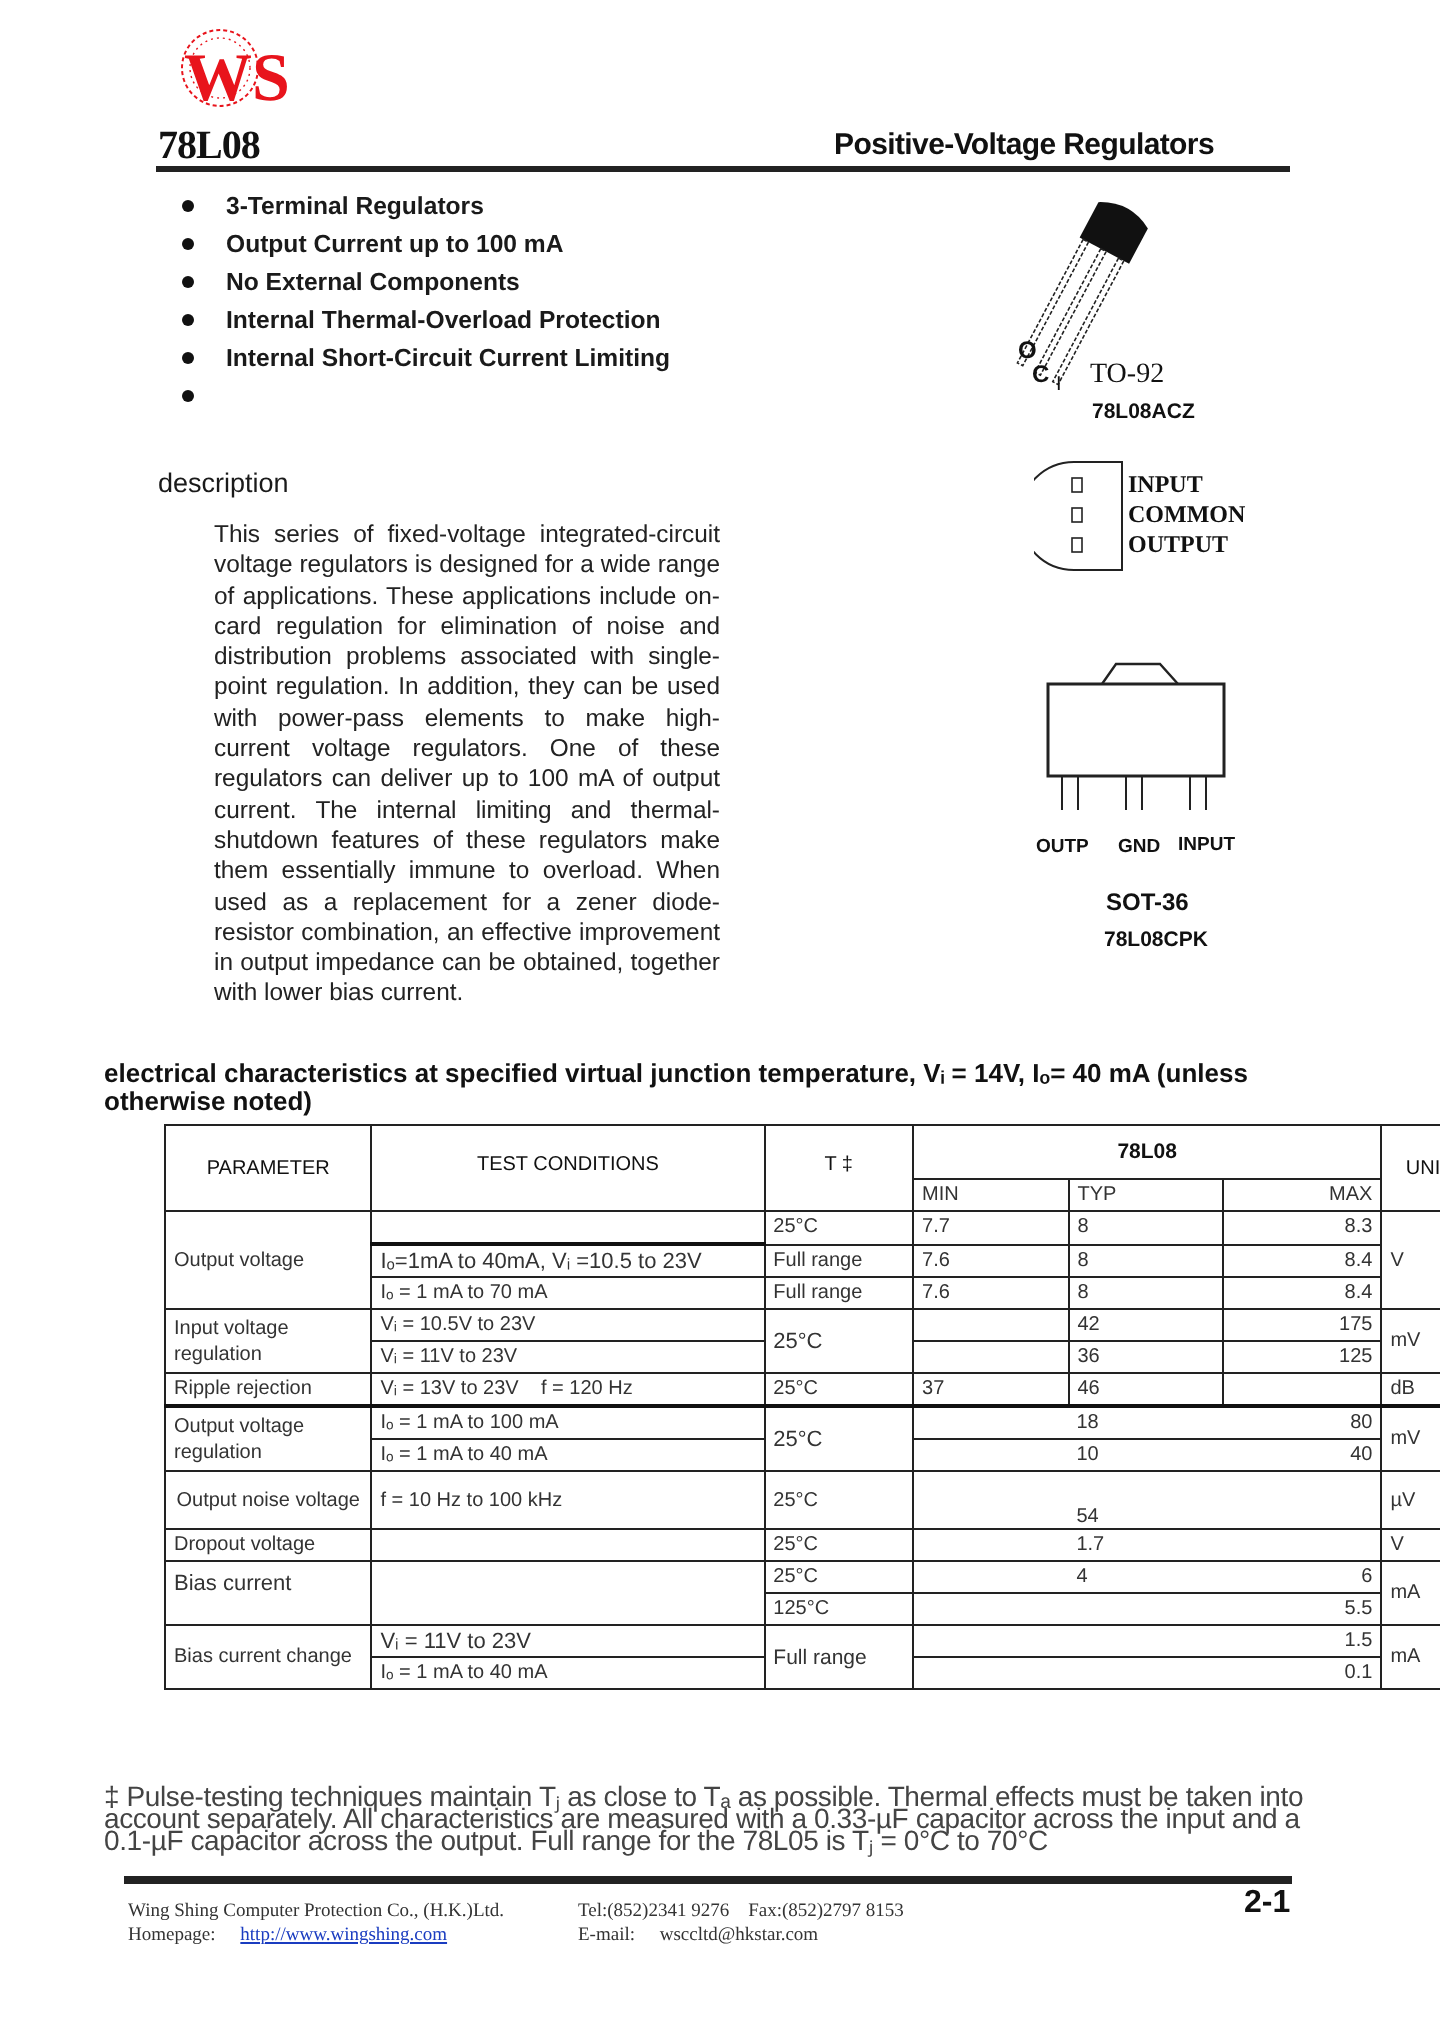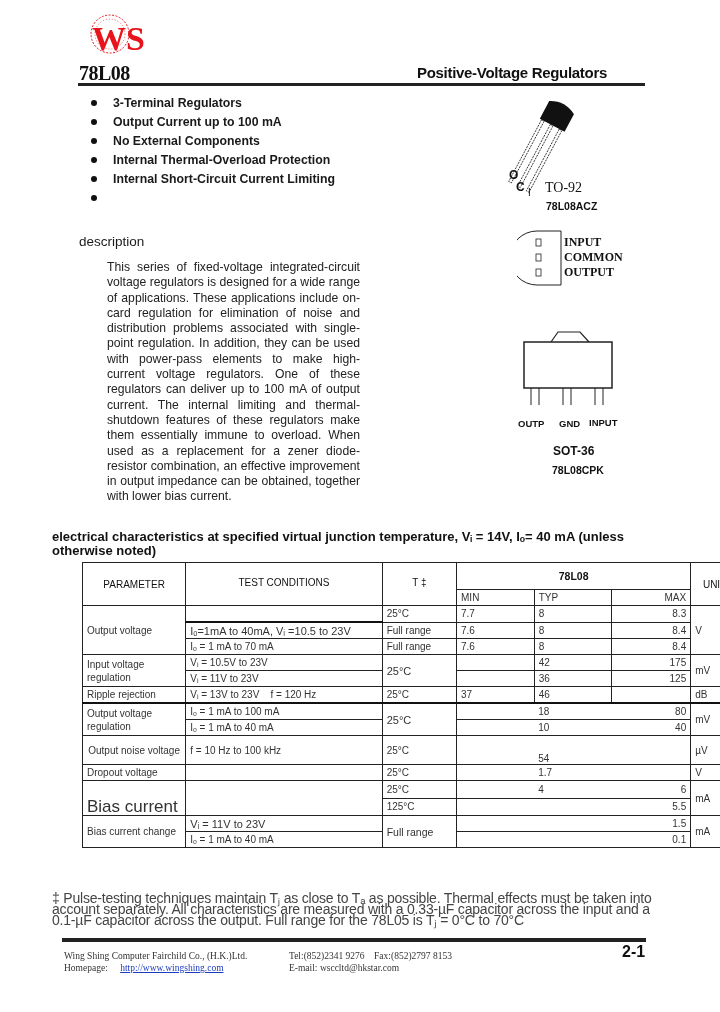--- a/index.html
+++ b/index.html
@@ -211,21 +211,21 @@
     <td class="param">Dropout voltage</td>
     <td></td>
     <td class="c">25°C</td>
     <td style="border-right:none;"></td>
     <td class="c" style="border-left:none; border-right:none;">1.7</td>
     <td class="r" style="border-left:none;"></td>
     <td class="c">V</td>
   </tr>
 
   <tr>
-    <td class="param" rowspan="2" style="font-size:17px; vertical-align:top; padding-top:19px;">Bias current</td>
+    <td class="param" rowspan="2" style="font-size:11px; vertical-align:top; padding-top:5px;">Bias current</td>
     <td rowspan="2"></td>
     <td class="c">25°C</td>
     <td style="border-right:none;"></td>
     <td class="c" style="border-left:none; border-right:none;">4</td>
     <td class="r" style="border-left:none;">6</td>
     <td class="c" rowspan="2">mA</td>
   </tr>
   <tr>
     <td class="c">125°C</td>
     <td style="border-right:none;"></td>
@@ -248,26 +248,26 @@
     <td class="c" style="border-left:none; border-right:none;"></td>
     <td class="r" style="border-left:none;">0.1</td>
   </tr>
 </tbody>
   </table>
 
 <div class="abs footnote">‡ Pulse-testing techniques maintain Tⱼ as close to Tₐ as possible. Thermal effects must be taken into account separately. All characteristics are measured with a 0.33-µF capacitor across the input and a 0.1-µF capacitor across the output. Full range for the 78L05 is Tⱼ = 0°C to 70°C</div>
 
 <div class="abs rule-bottom"></div>
 <div class="abs footer" style="left:64px; top:950px;">
-  <div>Wing Shing Computer Fairchild Co., (H.K.)Ltd.</div>
+  <div>Wing Shing Computer Protection Co., (H.K.)Ltd.</div>
   <div>
     <span>Homepage:</span>
     <a style="margin-left:10px;">http://www.wingshing.com</a>
   </div>
 </div>
 <div class="abs footer" style="left:289px; top:950px;">
   <div style="white-space:pre;">Tel:(852)2341 9276    Fax:(852)2797 8153</div>
   <div>
     <span>E-mail:</span>
-    <span style="">wsccltd@hkstar.com</span>
+    <span style="margin-left:10px;">wsccltd@hkstar.com</span>
   </div>
 </div>
 <div class="abs page-num">2-1</div>
 
 </body></html>

